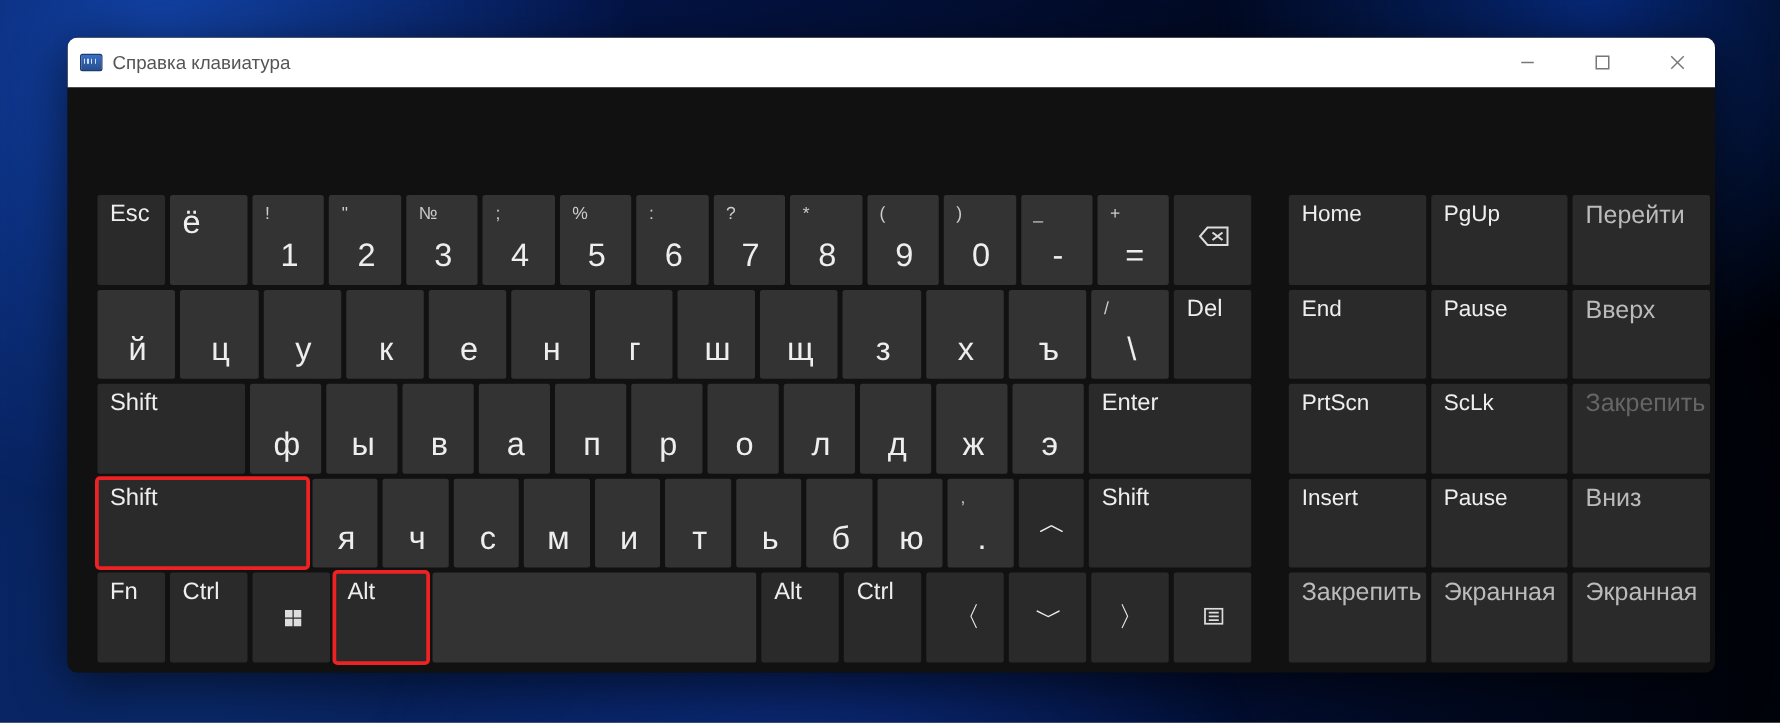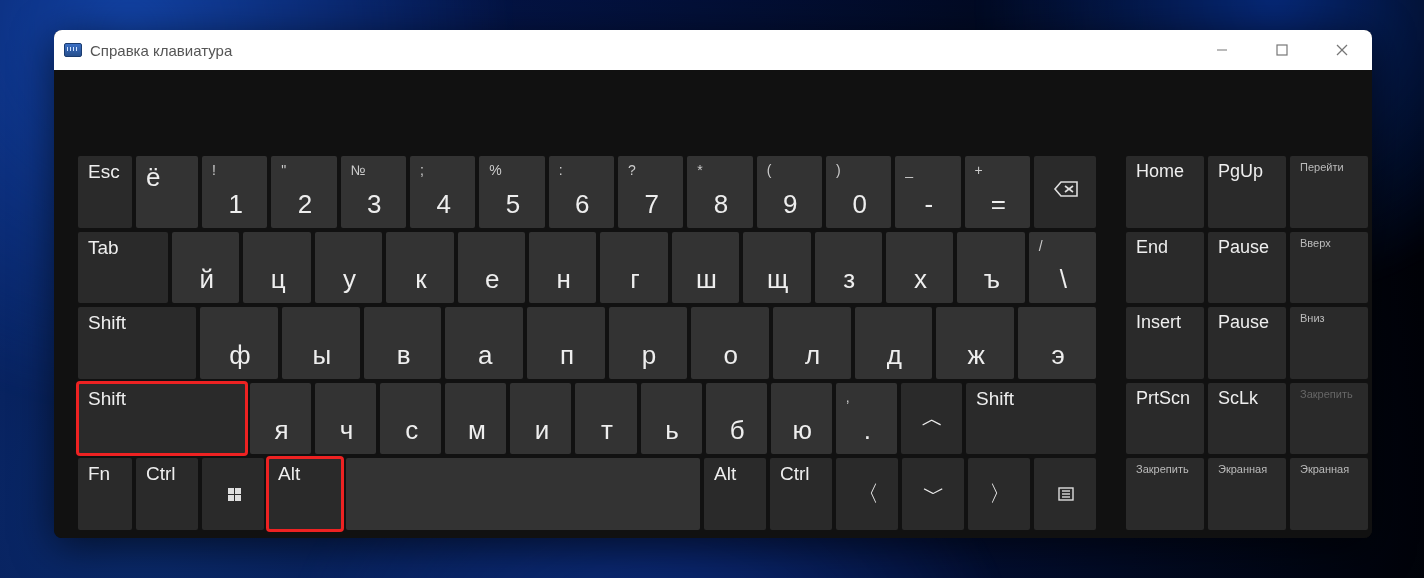--- a/index.html
+++ b/index.html
@@ -71,21 +71,21 @@
     position: relative;
     min-width: 0;
   }
   .key.func { background: #2a2a2a; }
   .key .lbl { font-size: 19px; line-height: 1; }
   .key.center { align-items: center; justify-content: center; }
   .key .bigchar { font-size: 26px; align-self: center; margin-top: auto; margin-bottom: 2px; }
   .key .topleft { font-size: 14px; color: #ccc; }
   .key.side { background: #2a2a2a; justify-content: flex-start; }
   .key.side .lbl { font-size: 18px; }
-  .key.side.small .lbl { font-size: 11px; color: #bbb; }
+  .key.side.small .lbl { font-size: 20px; color: #bbb; }
   .key.side.dim .lbl { color: #666; }
 
   .hl { outline: 3px solid #e22; outline-offset: -1px; }
 
   .winlogo { width: 14px; height: 14px; display: inline-block; }
   .winlogo span { width: 6px; height: 6px; background: #ddd; float: left; margin: 0.5px; }
 
   .arrow { font-size: 22px; }
 </style>
 </head>
@@ -182,23 +182,20 @@
             <svg width="26" height="18" viewBox="0 0 26 18" fill="none" stroke="#ddd" stroke-width="1.6">
                 <path d="M8 2 L24 2 L24 16 L8 16 L2 9 Z"></path>
                 <line x1="12" y1="6" x2="20" y2="12"></line>
                 <line x1="20" y1="6" x2="12" y2="12"></line>
               </svg>
           </span>
         </div>
       </div>
 
       <div class="row">
-        <div class="key func" style="flex:0 0 90px">
-            <span class="lbl">Tab</span>
-          </div>
         <div class="key" style="flex:1">
             <span class="bigchar">й</span>
           </div>
         <div class="key" style="flex:1">
             <span class="bigchar">ц</span>
           </div>
         <div class="key" style="flex:1">
             <span class="bigchar">у</span>
           </div>
         <div class="key" style="flex:1">
@@ -225,20 +222,23 @@
         <div class="key" style="flex:1">
             <span class="bigchar">х</span>
           </div>
         <div class="key" style="flex:1">
             <span class="bigchar">ъ</span>
           </div>
         <div class="key" style="flex:1">
             <span class="topleft">/</span>
             <span class="bigchar">\</span>
           </div>
+        <div class="key func" style="flex:0 0 62px">
+            <span class="lbl">Del</span>
+          </div>
       </div>
 
       <div class="row">
         <div class="key func" style="flex:0 0 118px">
             <span class="lbl">Shift</span>
           </div>
         <div class="key" style="flex:1">
             <span class="bigchar">ф</span>
           </div>
         <div class="key" style="flex:1">
@@ -263,20 +263,23 @@
             <span class="bigchar">л</span>
           </div>
         <div class="key" style="flex:1">
             <span class="bigchar">д</span>
           </div>
         <div class="key" style="flex:1">
             <span class="bigchar">ж</span>
           </div>
         <div class="key" style="flex:1">
             <span class="bigchar">э</span>
+          </div>
+        <div class="key func" style="flex:0 0 130px">
+            <span class="lbl">Enter</span>
           </div>
       </div>
 
       <div class="row">
         <div class="key func hl" style="flex:0 0 168px">
             <span class="lbl">Shift</span>
           </div>
         <div class="key" style="flex:1">
             <span class="bigchar">я</span>
           </div>
@@ -379,38 +382,38 @@
           </div>
         <div class="key side" style="flex:1">
             <span class="lbl">Pause</span>
           </div>
         <div class="key side small" style="flex:1">
             <span class="lbl">Вверх</span>
           </div>
       </div>
       <div class="row">
         <div class="key side" style="flex:1">
-            <span class="lbl">Insert</span>
-          </div>
-        <div class="key side" style="flex:1">
-            <span class="lbl">Pause</span>
-          </div>
-        <div class="key side small" style="flex:1">
-            <span class="lbl">Вниз</span>
-          </div>
-      </div>
-      <div class="row">
-        <div class="key side" style="flex:1">
             <span class="lbl">PrtScn</span>
           </div>
         <div class="key side" style="flex:1">
             <span class="lbl">ScLk</span>
           </div>
         <div class="key side small dim" style="flex:1">
             <span class="lbl">Закрепить</span>
+          </div>
+      </div>
+      <div class="row">
+        <div class="key side" style="flex:1">
+            <span class="lbl">Insert</span>
+          </div>
+        <div class="key side" style="flex:1">
+            <span class="lbl">Pause</span>
+          </div>
+        <div class="key side small" style="flex:1">
+            <span class="lbl">Вниз</span>
           </div>
       </div>
       <div class="row">
         <div class="key side small" style="flex:1">
             <span class="lbl">Закрепить</span>
           </div>
         <div class="key side small" style="flex:1">
             <span class="lbl">Экранная</span>
           </div>
         <div class="key side small" style="flex:1">

